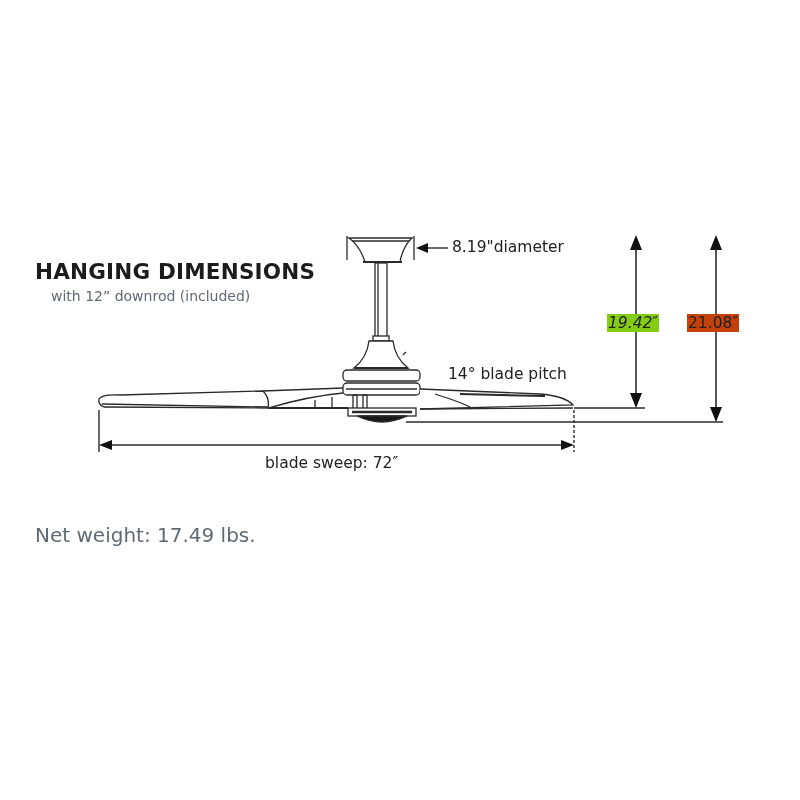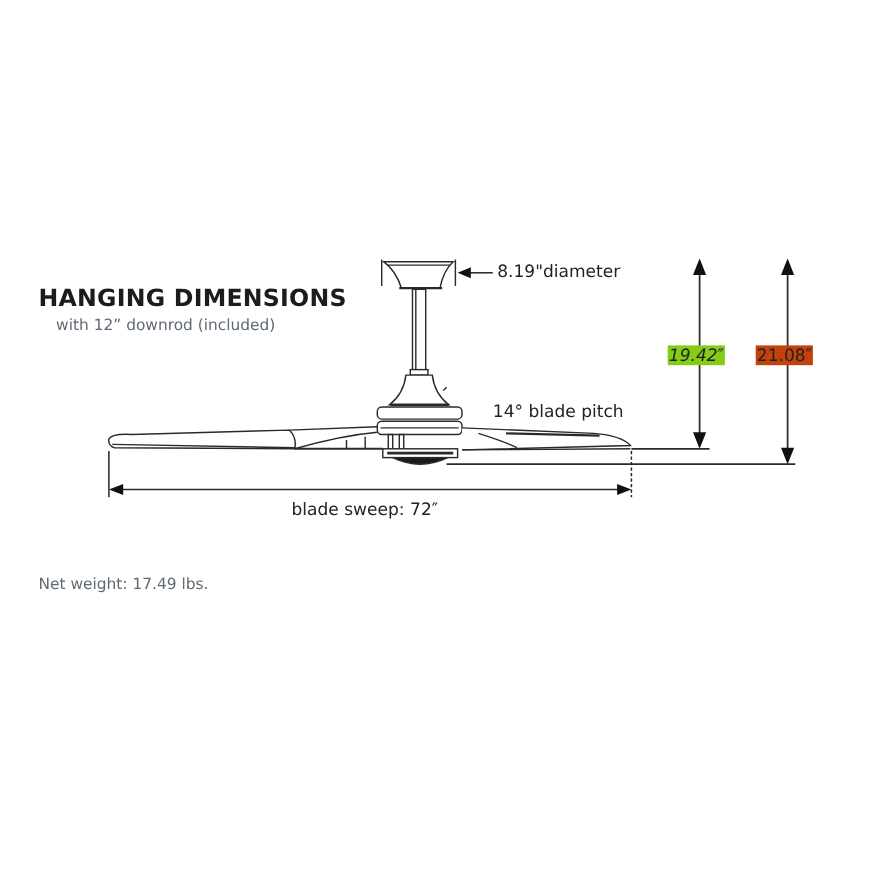--- a/index.html
+++ b/index.html
@@ -1,19 +1,19 @@
 <!DOCTYPE html>
 <html><head>
   <meta charset="utf-8">
   <style>
     html, body { margin: 0; padding: 0; background: #ffffff; }
     body { width: 800px; height: 800px; position: relative; overflow: hidden; font-family: "DejaVu Sans", sans-serif; }
     .title { position: absolute; left: 35px; top: 259px; font-size: 21.5px; color: #1c1c1c; letter-spacing: 0.2px; font-weight: 700; }
     .subtitle { position: absolute; left: 35px; top: 288px; font-size: 14px; color: #5f6a74; margin-left: 16px; }
-    .weight { position: absolute; left: 35px; top: 523px; font-size: 14px; color: #5f6a74; }
+    .weight { position: absolute; left: 35px; top: 523px; font-size: 20px; color: #5f6a74; }
     .lbl { position: absolute; font-size: 15.5px; color: #222; white-space: nowrap; }
     .lbl-canopy { left: 452px; top: 238px; }
     .lbl-pitch { left: 448px; top: 365px; text-align: center; }
     .lbl-h1 { left: 607px; top: 314px; background: #84cc16; padding: 0 1px; font-style: italic; }
     .lbl-h2 { left: 687px; top: 314px; background: #c2410c; padding: 0 1px; }
     .lbl-sweep { left: 262px; top: 436px; background: #fff; padding: 0 3px; margin-top: 18px; }
     svg { position: absolute; left: 0; top: 0; }
   </style>
 </head>
 <body>

